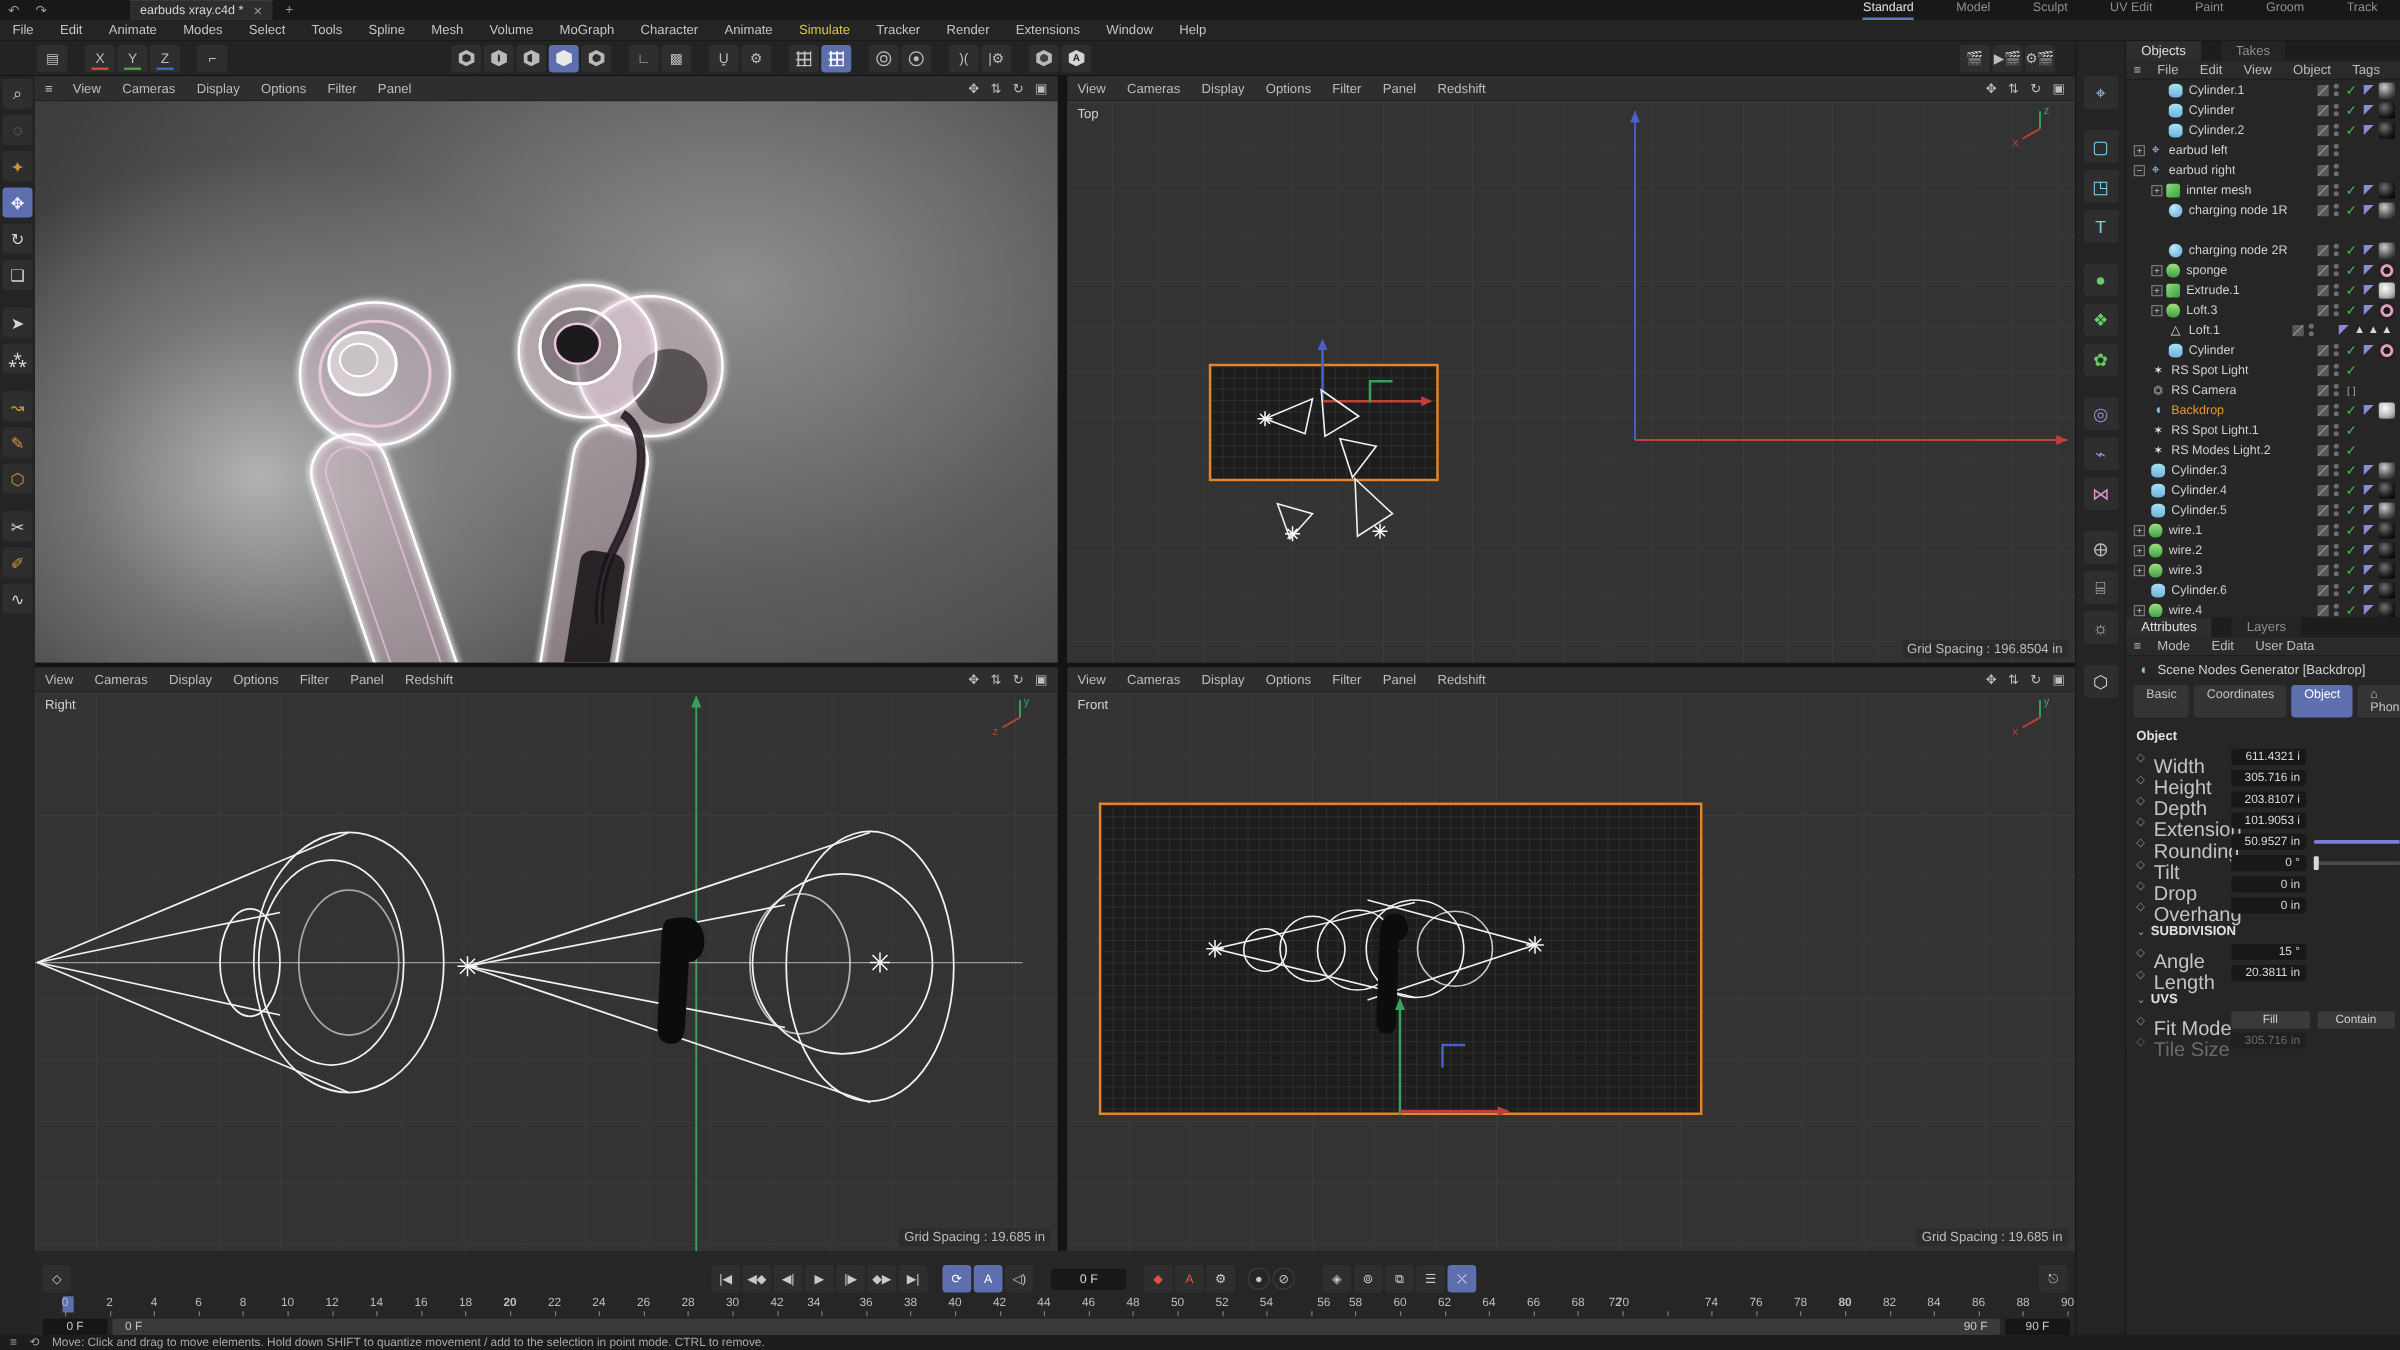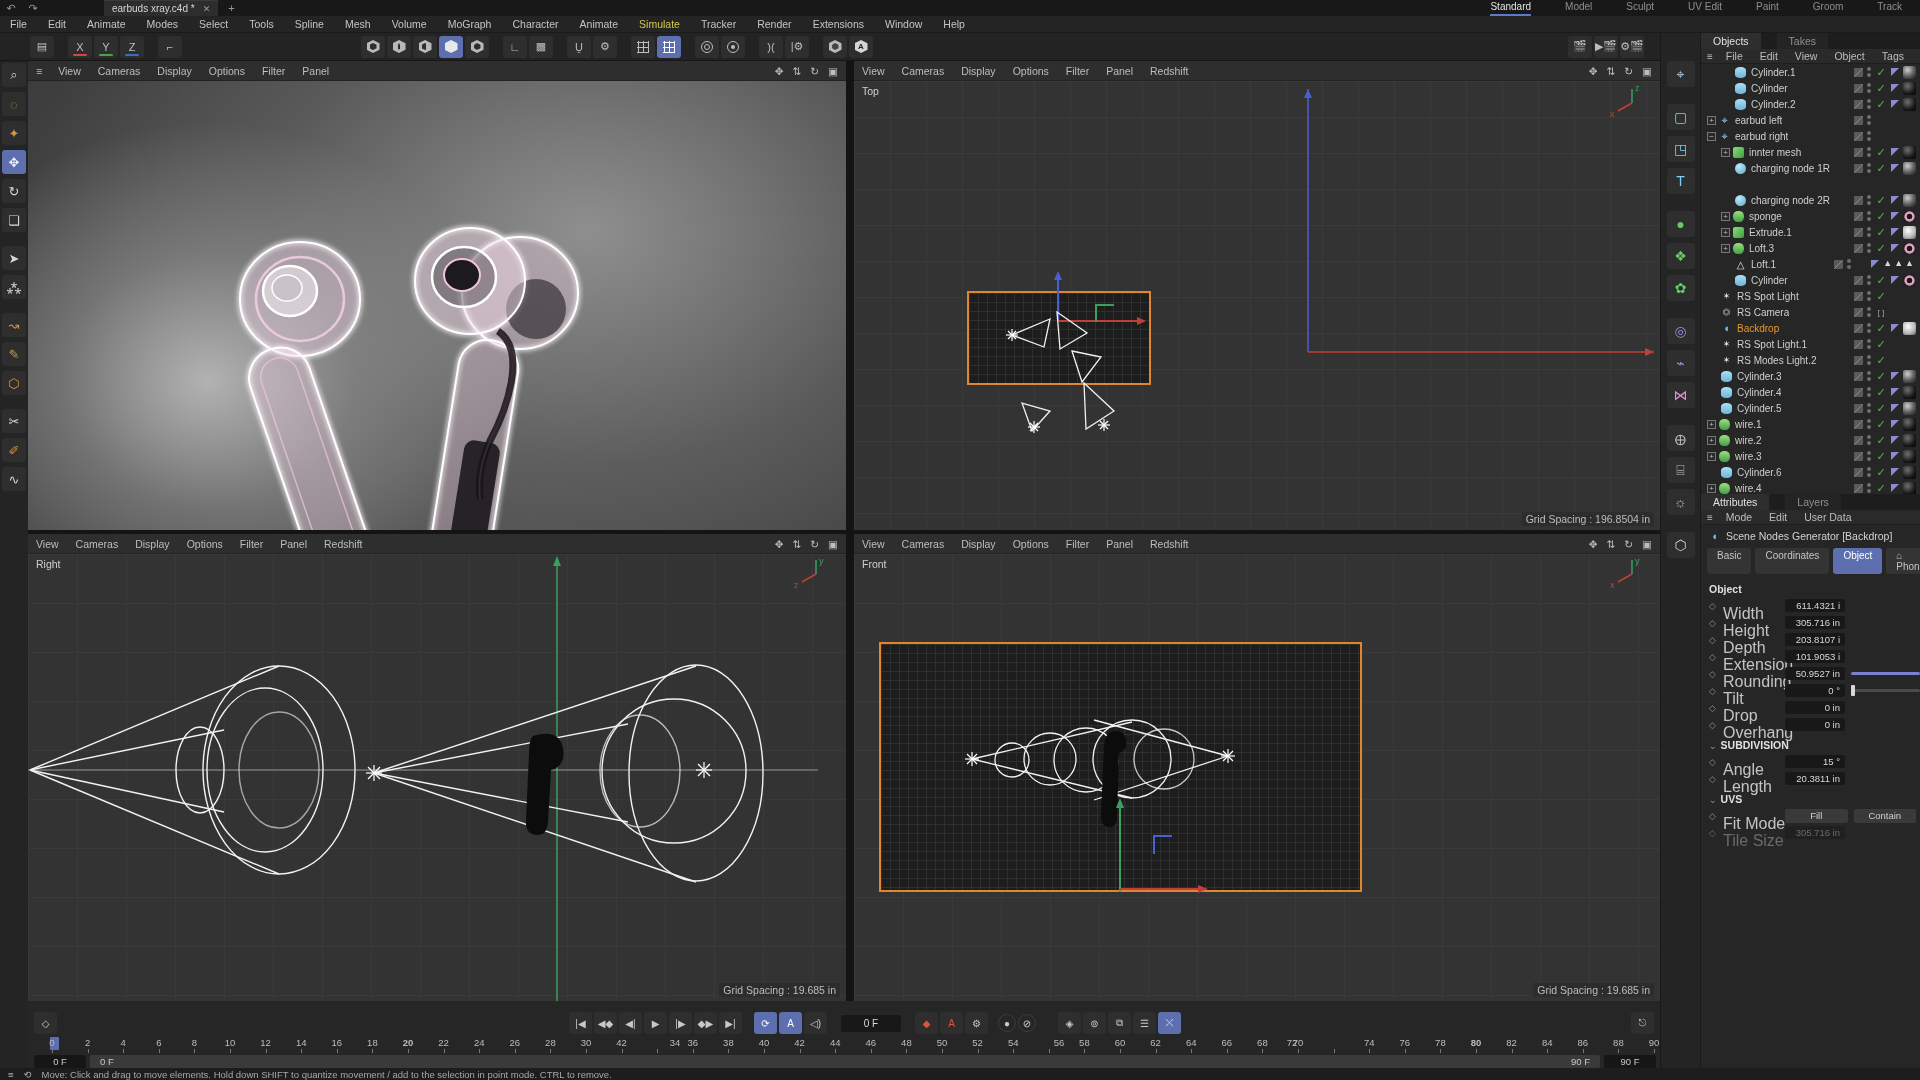--- a/index.html
+++ b/index.html
@@ -1123,21 +1123,21 @@
         <span class="tick" style="left: 451.2px;">24</span>
         <div class="tickline" style="left: 451.2px;"></div>
         <span class="tick" style="left: 486.8px;">26</span>
         <div class="tickline" style="left: 486.8px;"></div>
         <span class="tick" style="left: 522.4px;">28</span>
         <div class="tickline" style="left: 522.4px;"></div>
         <span class="tick" style="left: 558px;">30</span>
         <div class="tickline" style="left: 558px;"></div>
         <span class="tick" style="left: 593.6px;">42</span>
         <div class="tickline" style="left: 593.6px;"></div>
-        <span class="tick" style="left: 647px; text-align: center;">34</span>
+        <span class="tick" style="left: 623px; text-align: center;">34</span>
         <div class="tickline" style="left: 629.2px;"></div>
         <span class="tick" style="left: 664.8px;">36</span>
         <div class="tickline" style="left: 664.8px;"></div>
         <span class="tick" style="left: 700.4px;">38</span>
         <div class="tickline" style="left: 700.4px;"></div>
         <span class="tick" style="left: 736px;">40</span>
         <div class="tickline" style="left: 736px;"></div>
         <span class="tick" style="left: 771.6px;">42</span>
         <div class="tickline" style="left: 771.6px;"></div>
         <span class="tick" style="left: 807.2px;">44</span>

